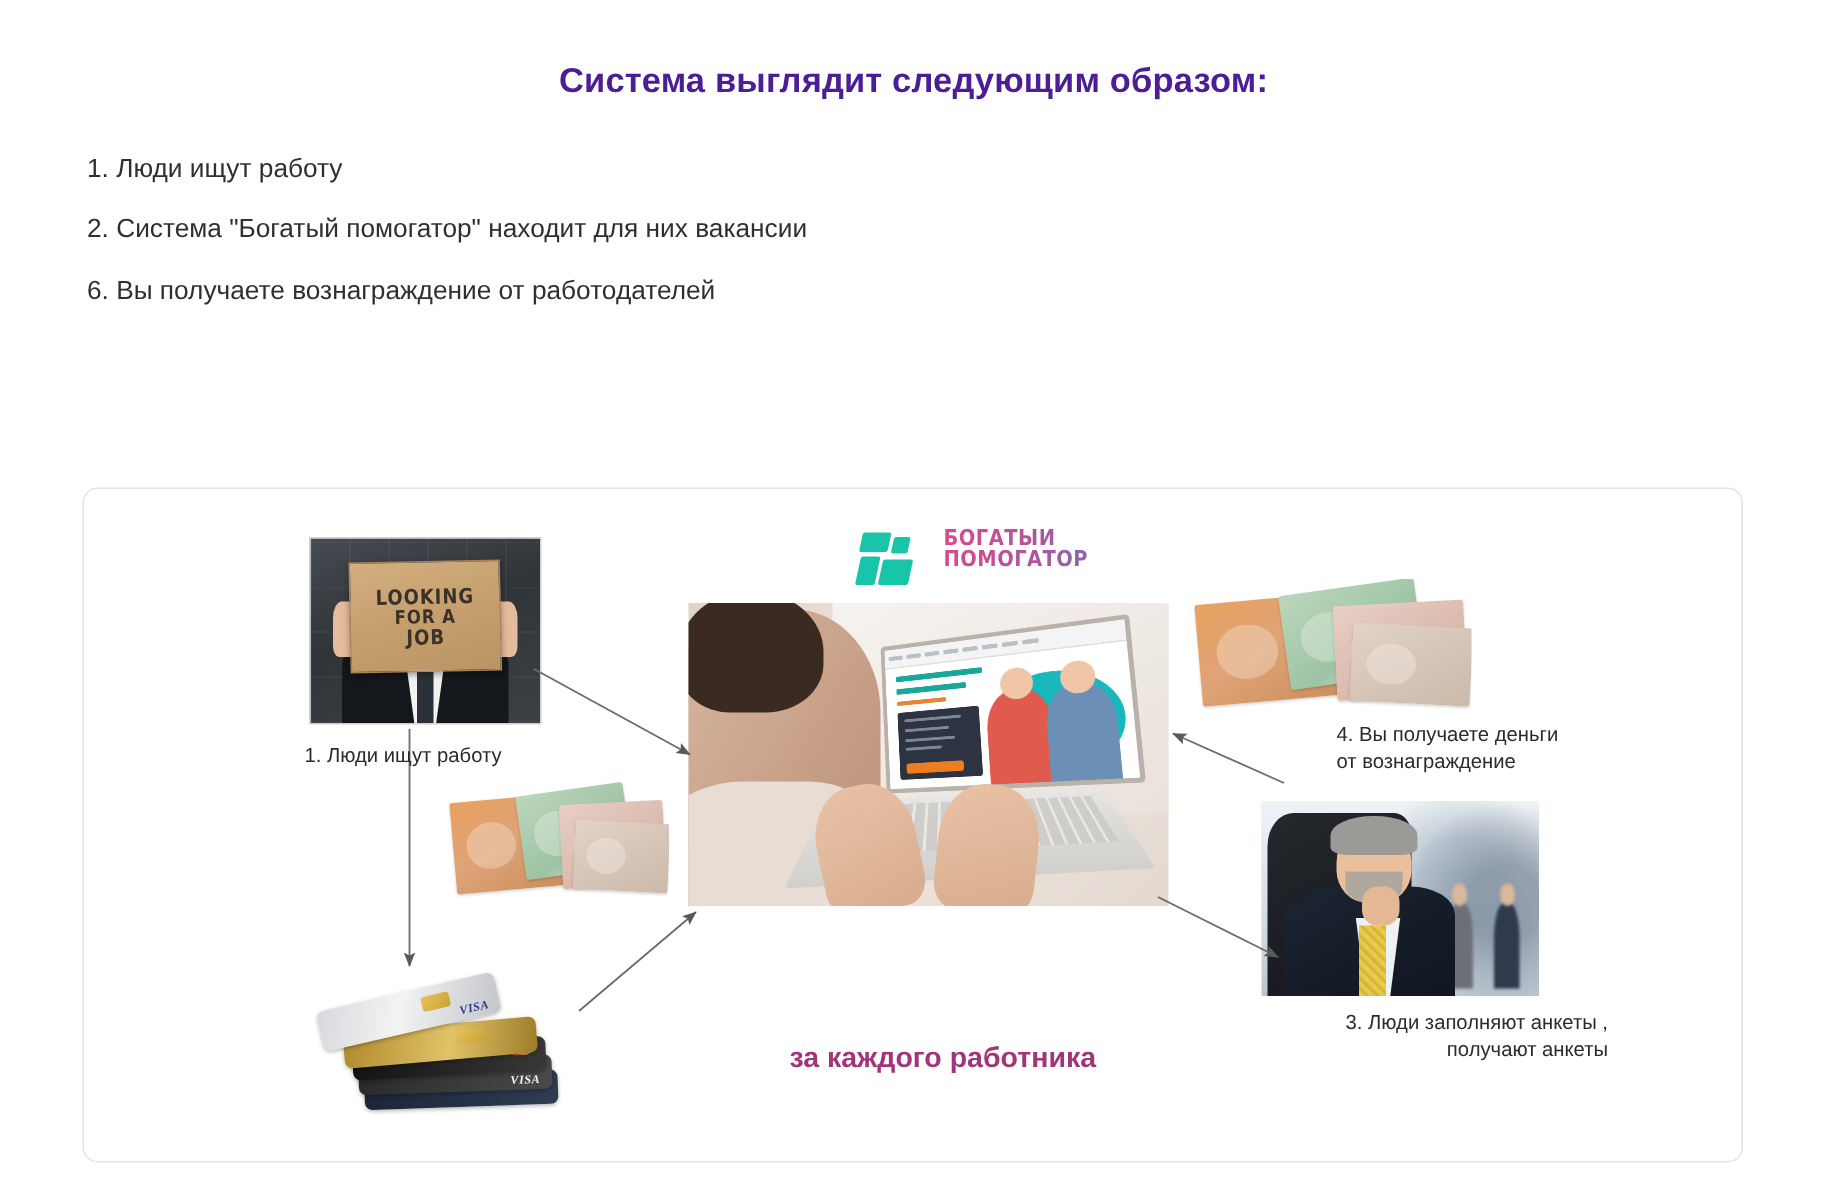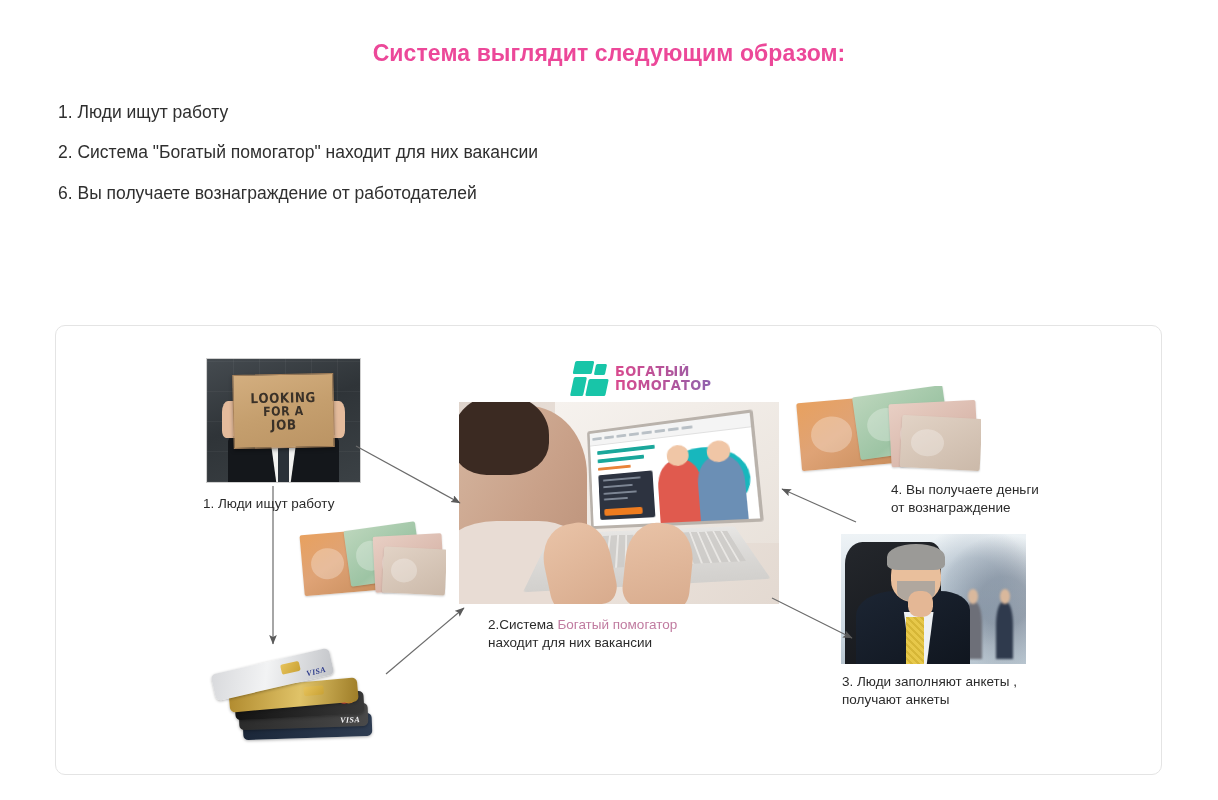--- a/index.html
+++ b/index.html
@@ -13,21 +13,21 @@
     height: 800px;
     font-family: "Liberation Sans", sans-serif;
     color: #2d2d2d;
     overflow: hidden;
     position: relative;
   }
 
   
   .page-title {
     text-align: center;
-    color: #ec4899;
+    color: #4c1d95;
     font-size: 23px;
     font-weight: bold;
     letter-spacing: 0.1px;
     margin: 0;
     padding: 40px 0 0 0;
   }
 
   
   .steps {
     margin: 36px 0 0 0;
@@ -62,22 +62,22 @@
   
   .abs { position: absolute; }
 
   
   .logo {
     left: 516px;
     top: 27px;
     width: 130px;
     height: 52px;
     display: flex;
-    align-items: center;
-    gap: 7px;
+    align-items: flex-start;
+    gap: 21px;
   }
   .logo-mark {
     position: relative;
     width: 36px;
     height: 40px;
     flex: 0 0 36px;
   }
   .logo-mark i {
     position: absolute;
     display: block;
@@ -432,21 +432,21 @@
 
   
   .caption {
     font-size: 13.5px;
     line-height: 1.32;
     color: #2b2b2b;
     font-family: "Liberation Sans", sans-serif;
   }
   .cap-1 { left: 147px; top: 169px; width: 220px; }
   .cap-2 { left: 432px; top: 290px; width: 290px; }
-  .cap-3 { left: 786px; top: 347px; width: 230px; }
+  .cap-3 { left: 786px; top: 347px; width: 230px; text-align: right; }
   .cap-4 { left: 796px; top: 155px; width: 220px; margin-left: 39px; }
 
   .brand-inline { color: #c07ba0; }
 
   .income {
     left: 420px;
     top: 344px;
     width: 305px;
     text-align: center;
     font-size: 19px;
@@ -605,33 +605,30 @@
 
       <line x1="330" y1="348" x2="408" y2="282" stroke="#6b6b6b" stroke-width="1.2" marker-end="url(#ah)"></line>
 
       <line x1="800" y1="196" x2="726" y2="163" stroke="#6b6b6b" stroke-width="1.2" marker-end="url(#ah)"></line>
 
       <line x1="716" y1="272" x2="796" y2="312" stroke="#6b6b6b" stroke-width="1.2" marker-end="url(#ah)"></line>
     </svg>
 
     <div class="abs caption cap-1">1. Люди ищут работу</div>
 
-    <div class="abs caption cap-2">
-      <span>2.Система </span><span class="brand-inline">Богатый помогатор</span><br>
-      <span>находит для них вакансии</span>
-    </div>
 
     <div class="abs caption cap-3">
       <span>3. Люди заполняют анкеты ,</span><br>
       <span>получают анкеты</span>
     </div>
 
     <div class="abs caption cap-4">
       <span>4. Вы получаете деньги</span><br>
       <span>от вознаграждение</span>
     </div>
 
     <div class="abs income">
       <br>
+      <span>за каждого работника</span>
     </div>
 
   </div>
 </div>
 
 </body></html>

